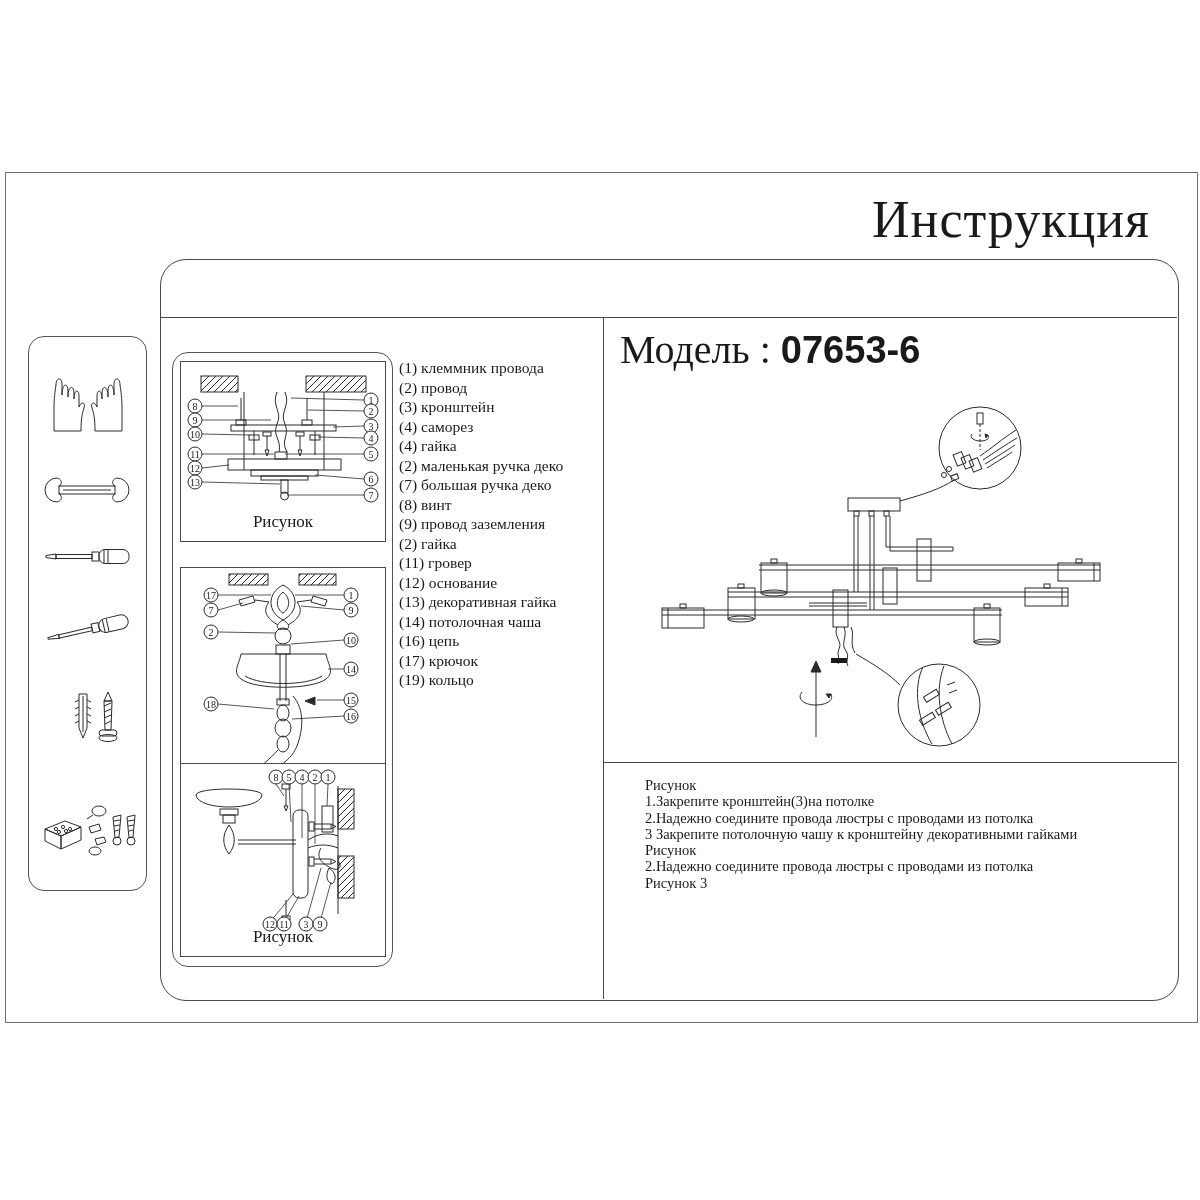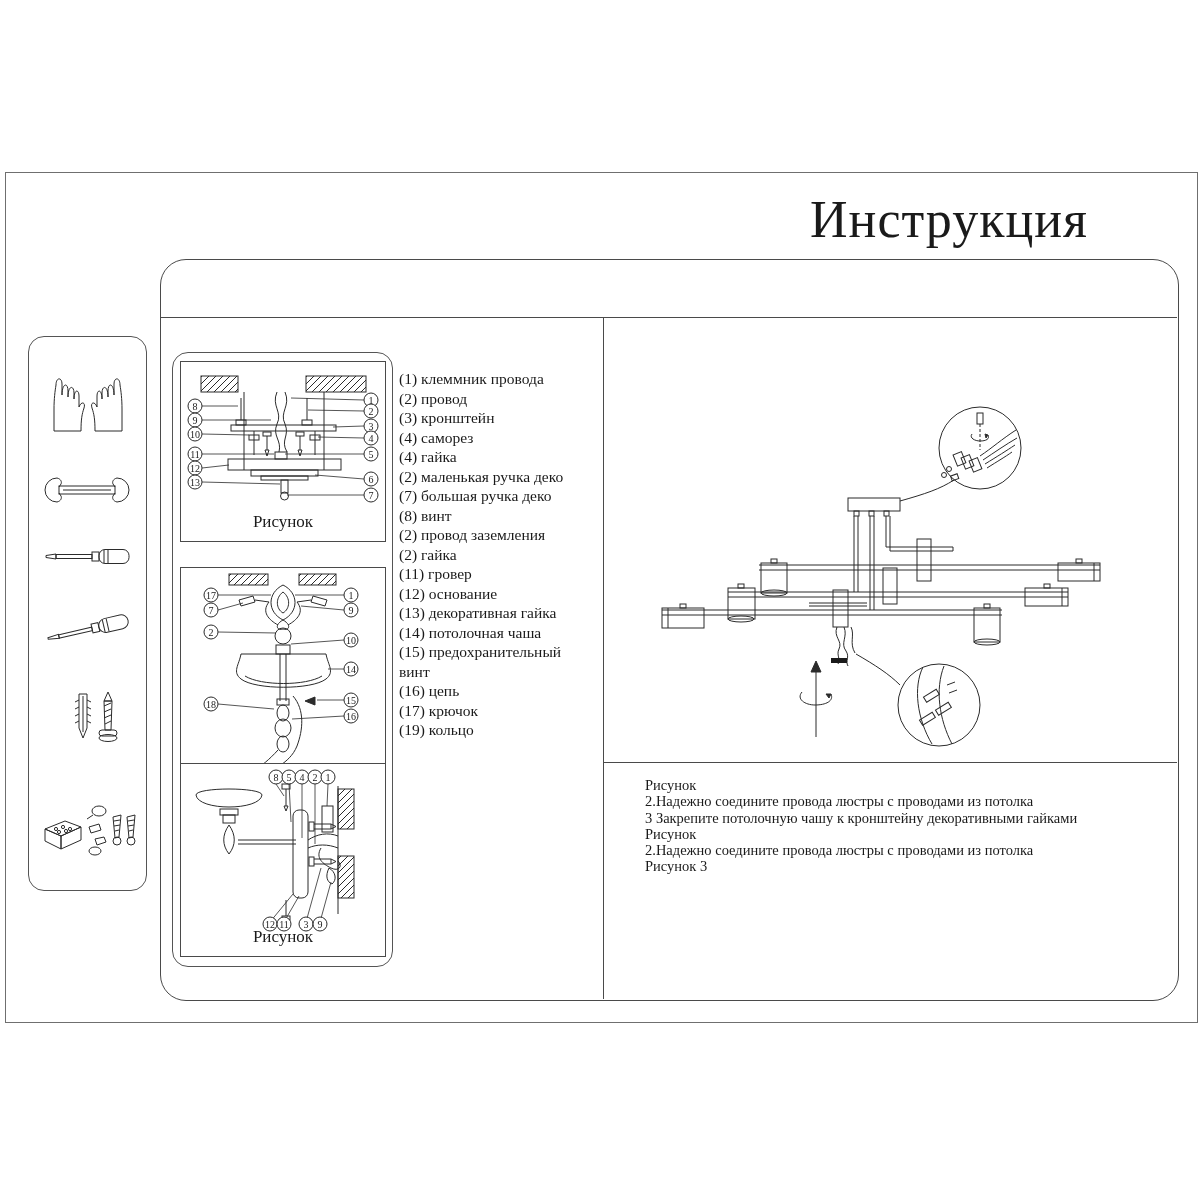--- a/index.html
+++ b/index.html
@@ -1,36 +1,36 @@
 <!DOCTYPE html>
 <html><head>
 <meta charset="utf-8">
 <style>
   html,body{margin:0;padding:0;background:#ffffff;}
   #page{position:relative;width:1200px;height:1200px;background:#fff;overflow:hidden;
         font-family:"Liberation Serif", serif;color:#1a1a1a;}
   .abs{position:absolute;}
   #outer-frame{left:5px;top:172px;width:1191px;height:849px;border:1px solid #6f6f6f;}
-  #page-title{left:810px;top:190px;width:340px;text-align:left;font-size:52px;
+  #page-title{left:810px;top:190px;width:340px;text-align:right;font-size:52px;
               font-weight:400;letter-spacing:1px;}
   #main-panel{left:160px;top:259px;width:1017px;height:740px;border:1px solid #4a4a4a;border-radius:26px;}
   .divider{background:#4a4a4a;}
   #band-divider{left:161px;top:317px;width:1016px;height:1px;}
   #vertical-divider{left:603px;top:317px;width:1px;height:682px;}
   #right-divider{left:603px;top:762px;width:574px;height:1px;}
   #model-line{left:620px;top:326px;white-space:nowrap;}
   #model-label{font-size:40px;font-family:"Liberation Serif",serif;}
   #model-value{font-size:38px;font-weight:bold;font-family:"Liberation Sans",sans-serif;margin-left:10px;}
   #figures-panel{left:172px;top:352px;width:219px;height:613px;border:1px solid #555;border-radius:16px;}
   .fig-box{left:180px;width:204px;border:1px solid #4a4a4a;background:#fff;}
   #fig-box-1{top:361px;height:179px;}
   #fig-box-2{top:567px;height:223px;}
   #fig-box-3{top:763px;height:192px;}
   .fig-caption{position:absolute;left:0;right:0;bottom:9px;text-align:center;font-size:17px;}
-  #parts-list{left:399px;top:369px;width:188px;font-size:15.5px;line-height:19.5px;}
+  #parts-list{left:399px;top:358px;width:188px;font-size:15.5px;line-height:19.5px;}
   #instructions{left:645px;top:777px;width:525px;font-size:14.5px;line-height:16.3px;}
   #tools-panel{left:28px;top:336px;width:117px;height:553px;border:1px solid #555;border-radius:16px;}
   .tool{position:absolute;}
   svg{display:block;}
   .ln{stroke:#2b2b2b;fill:none;stroke-width:1;}
   .callout-circle{stroke:#2b2b2b;fill:#fff;stroke-width:1;}
   .callout-num{font-family:"Liberation Serif",serif;font-size:10px;fill:#1a1a1a;text-anchor:middle;}
 </style>
 </head>
 <body>
@@ -39,20 +39,23 @@
 
   <div id="outer-frame" class="abs"></div>
 
   <div id="page-title" class="abs">Инструкция</div>
 
   <div id="main-panel" class="abs"></div>
   <div id="band-divider" class="abs divider"></div>
   <div id="vertical-divider" class="abs divider"></div>
   <div id="right-divider" class="abs divider"></div>
 
+  <div id="model-line" class="abs">
+    <span id="model-label">Модель :</span><span id="model-value">07653-6</span>
+  </div>
 
   <svg class="abs" style="left:603px;top:317px;" width="575" height="445" viewBox="0 0 575 445">
     <g class="ln">
       <rect x="245" y="181" width="52" height="13"></rect>
       <rect x="251" y="194" width="5" height="5"></rect>
       <rect x="266" y="194" width="5" height="5"></rect>
       <rect x="281" y="194" width="5" height="5"></rect>
     </g>
     <g class="ln">
       <path d="M251,199 V275 M255,199 V275"></path>
@@ -382,34 +385,34 @@
 
   <div id="parts-list" class="abs">
       <div class="part-line">(1) клеммник провода</div>
       <div class="part-line">(2) провод</div>
       <div class="part-line">(3) кронштейн</div>
       <div class="part-line">(4) саморез</div>
       <div class="part-line">(4) гайка</div>
       <div class="part-line">(2) маленькая ручка деко</div>
       <div class="part-line">(7) большая ручка деко</div>
       <div class="part-line">(8) винт</div>
-      <div class="part-line">(2) провод заземления</div>
+      <div class="part-line">(9) провод заземления</div>
       <div class="part-line">(2) гайка</div>
       <div class="part-line">(11) гровер</div>
       <div class="part-line">(12) основание</div>
       <div class="part-line">(13) декоративная гайка</div>
       <div class="part-line">(14) потолочная чаша</div>
-      <div class="part-line">(15) предохранительный винт</div>
       <div class="part-line">(16) цепь</div>
       <div class="part-line">(17) крючок</div>
       <div class="part-line">(19) кольцо</div>
     </div>
 
   <div id="instructions" class="abs">
       <div class="instr-line">Рисунок</div>
+      <div class="instr-line">1.Закрепите кронштейн(3)на потолке</div>
       <div class="instr-line">2.Надежно соедините провода люстры с проводами из потолка</div>
       <div class="instr-line">3 Закрепите потолочную чашу к кронштейну декоративными гайками</div>
       <div class="instr-line">Рисунок</div>
       <div class="instr-line">2.Надежно соедините провода люстры с проводами из потолка</div>
       <div class="instr-line">Рисунок 3</div>
     </div>
 
   <div id="tools-panel" class="abs">
     <svg class="tool" style="left:16px;top:28px;" width="86" height="70" viewBox="0 0 86 70">
       <g class="ln">

